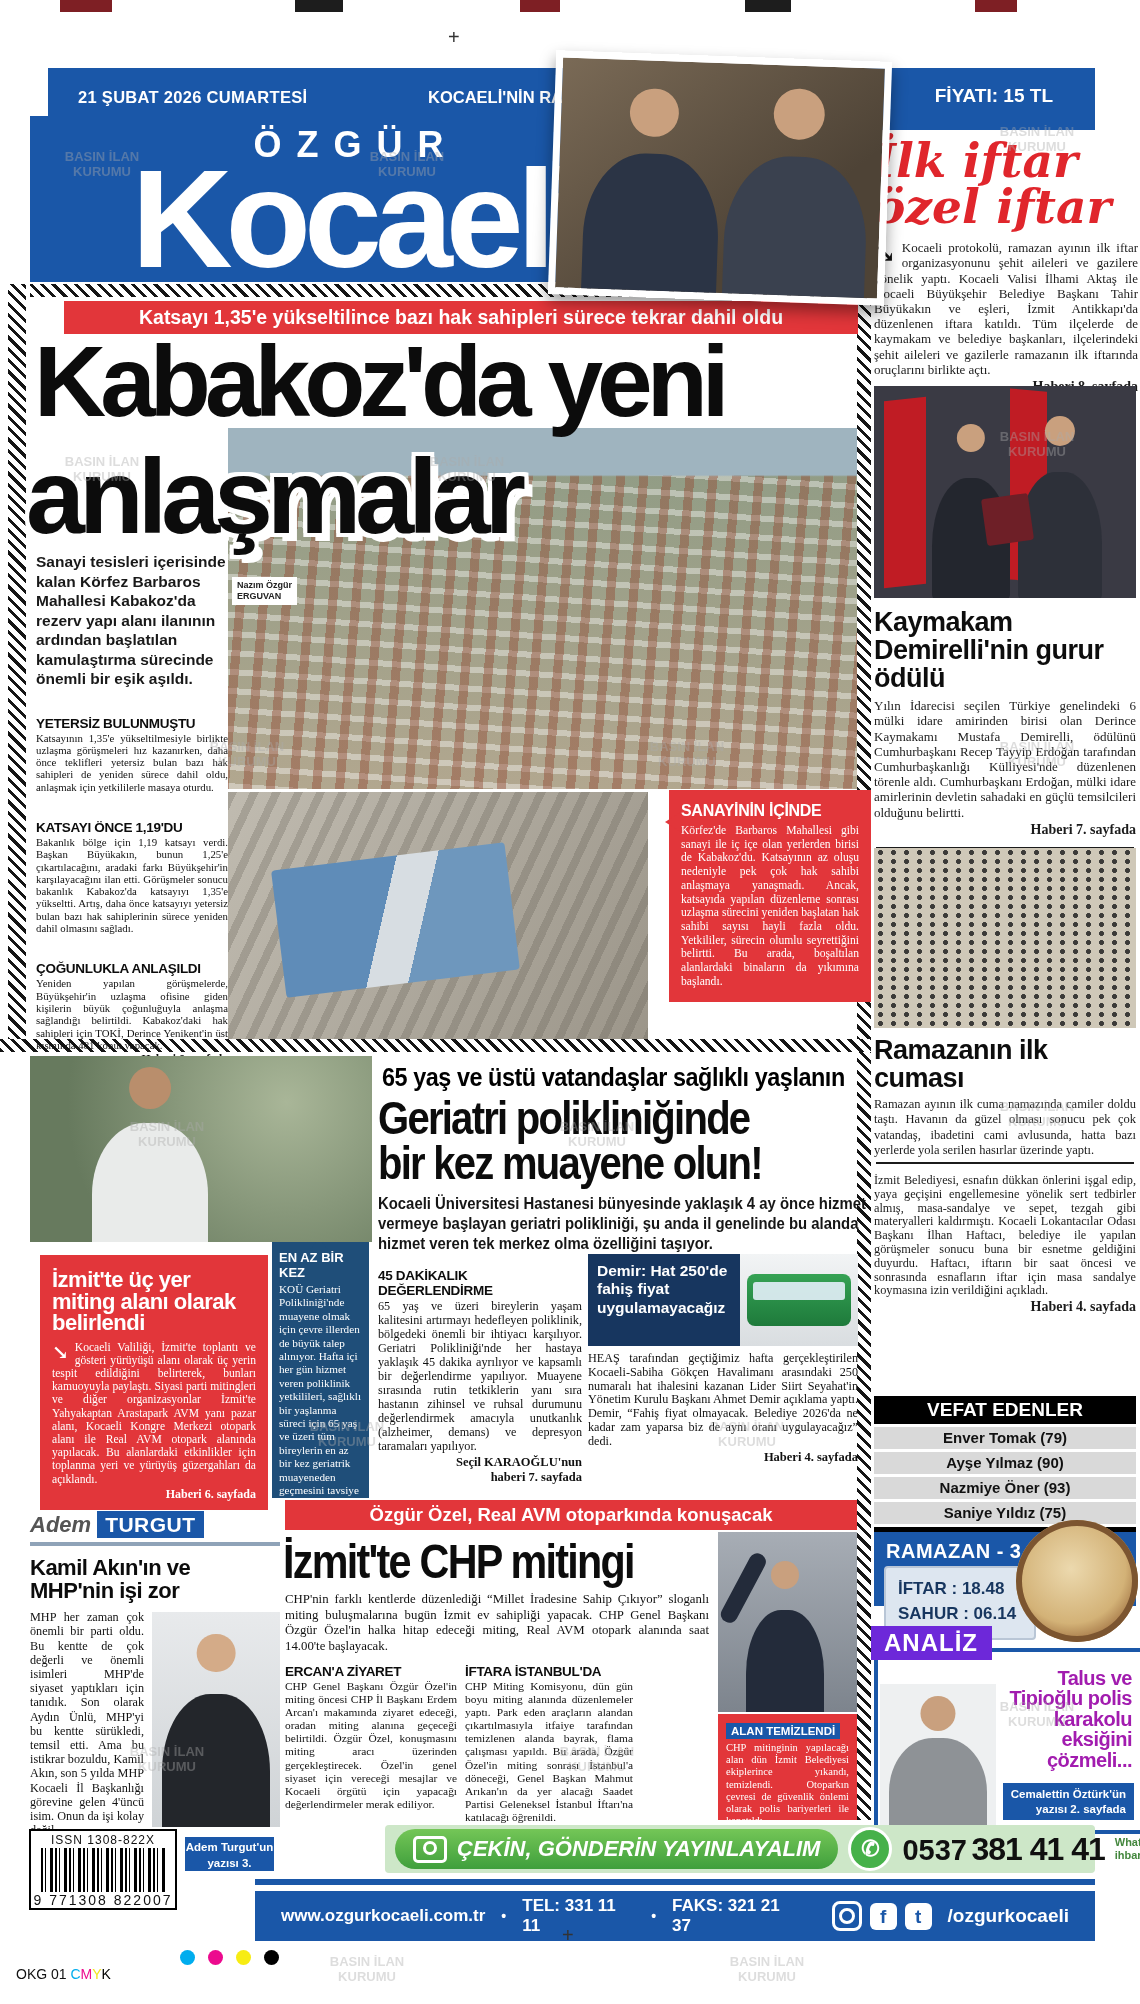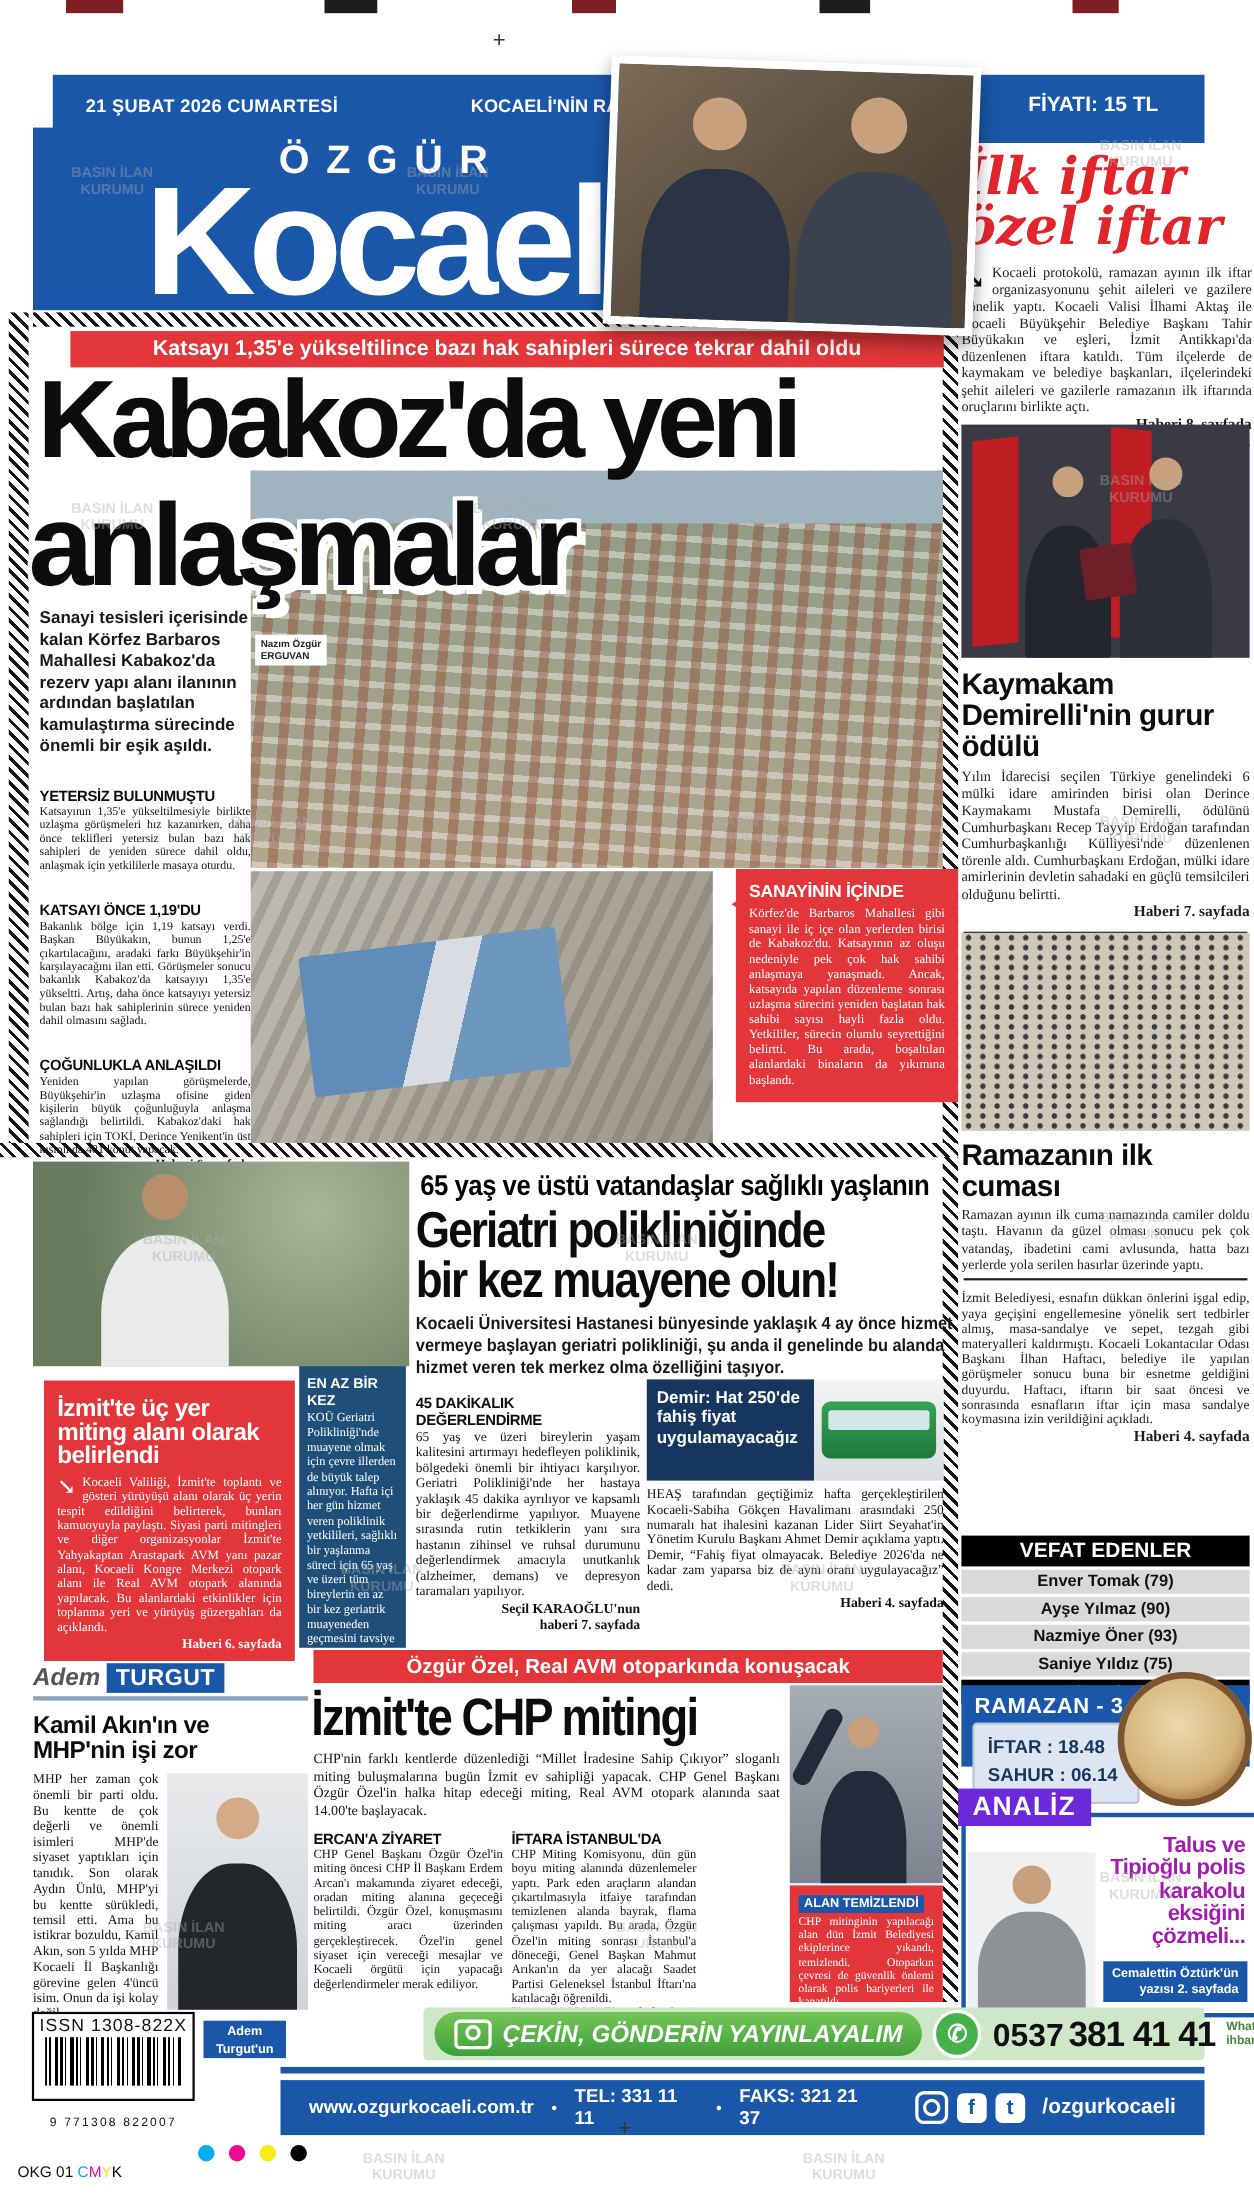--- a/index.html
+++ b/index.html
@@ -133,28 +133,28 @@
   .alanbox .a-b{color:#fff;font-size:10.5px;line-height:12.2px;}
 
   
   .adem{left:30px;top:1512px;width:250px;}
   .adem-head{border-bottom:4px solid #8fa3b8;padding-bottom:4px;}
   .adem-head .n1{font-style:italic;font-size:22px;font-weight:bold;color:#555;margin-right:6px;}
   .adem-head .n2{background:#1a57a8;color:#fff;font-size:21px;font-weight:bold;padding:2px 8px;letter-spacing:.5px;}
   .adem-title{margin-top:10px;width:175px;font-size:22px;font-weight:bold;line-height:1.05;letter-spacing:-.5px;color:#0c0c0c;}
   .adem-body{margin-top:8px;font-size:12.2px;line-height:14.2px;}
   .adem-photo{float:right;width:128px;height:215px;margin:2px 0 4px 8px;background:linear-gradient(#e8eaec,#cfd3d6);position:relative;overflow:hidden;}
-  .adem-foot{left:185px;top:1837px;width:75px;height:34px;background:#1a57a8;color:#fff;font-size:11.5px;font-weight:bold;
+  .adem-foot{left:185px;top:1837px;width:89px;height:34px;background:#1a57a8;color:#fff;font-size:11.5px;font-weight:bold;
              text-align:center;line-height:1.35;padding-top:3px;box-sizing:border-box;z-index:6;}
 
   
   .barcode-box{left:29px;top:1829px;width:148px;height:81px;border:2px solid #000;background:#fff;text-align:center;z-index:6;box-sizing:border-box;}
-  .barcode-box .issn{font-size:16px;letter-spacing:1px;margin-top:2px;}
+  .barcode-box .issn{font-size:12px;letter-spacing:1px;margin-top:2px;}
   .bars{height:44px;margin:1px 10px 0;background:repeating-linear-gradient(90deg,#000 0 2px,#fff 2px 4px,#000 4px 5px,#fff 5px 9px,#000 9px 12px,#fff 12px 14px);}
-  .barcode-box .num{font-size:11px;letter-spacing:2px;margin-top:28px;}
+  .barcode-box .num{font-size:14px;letter-spacing:2px;}
   .green-bar{left:385px;top:1825px;width:710px;height:48px;background:#cde7c8;border-radius:4px;display:flex;
              align-items:center;padding:0 10px;box-sizing:border-box;gap:10px;z-index:6;}
   .pill{display:flex;align-items:center;gap:10px;background:linear-gradient(#74c657,#3f9f3c);border-radius:24px;
         height:40px;padding:0 18px;color:#fff;font-size:22px;font-weight:bold;font-style:italic;white-space:nowrap;}
   .cam{width:28px;height:21px;border:3px solid #fff;border-radius:5px;position:relative;}
   .cam::before{content:"";position:absolute;left:7px;top:2px;width:8px;height:8px;border:3px solid #fff;border-radius:50%;}
   .wa{width:38px;height:38px;border-radius:50%;background:#46b14a;border:3px solid #fff;color:#fff;font-size:22px;
       text-align:center;line-height:38px;font-weight:bold;flex:none;}
   .phone{white-space:nowrap;color:#101010;}
   .phone .p1{font-size:29px;font-weight:600;}

